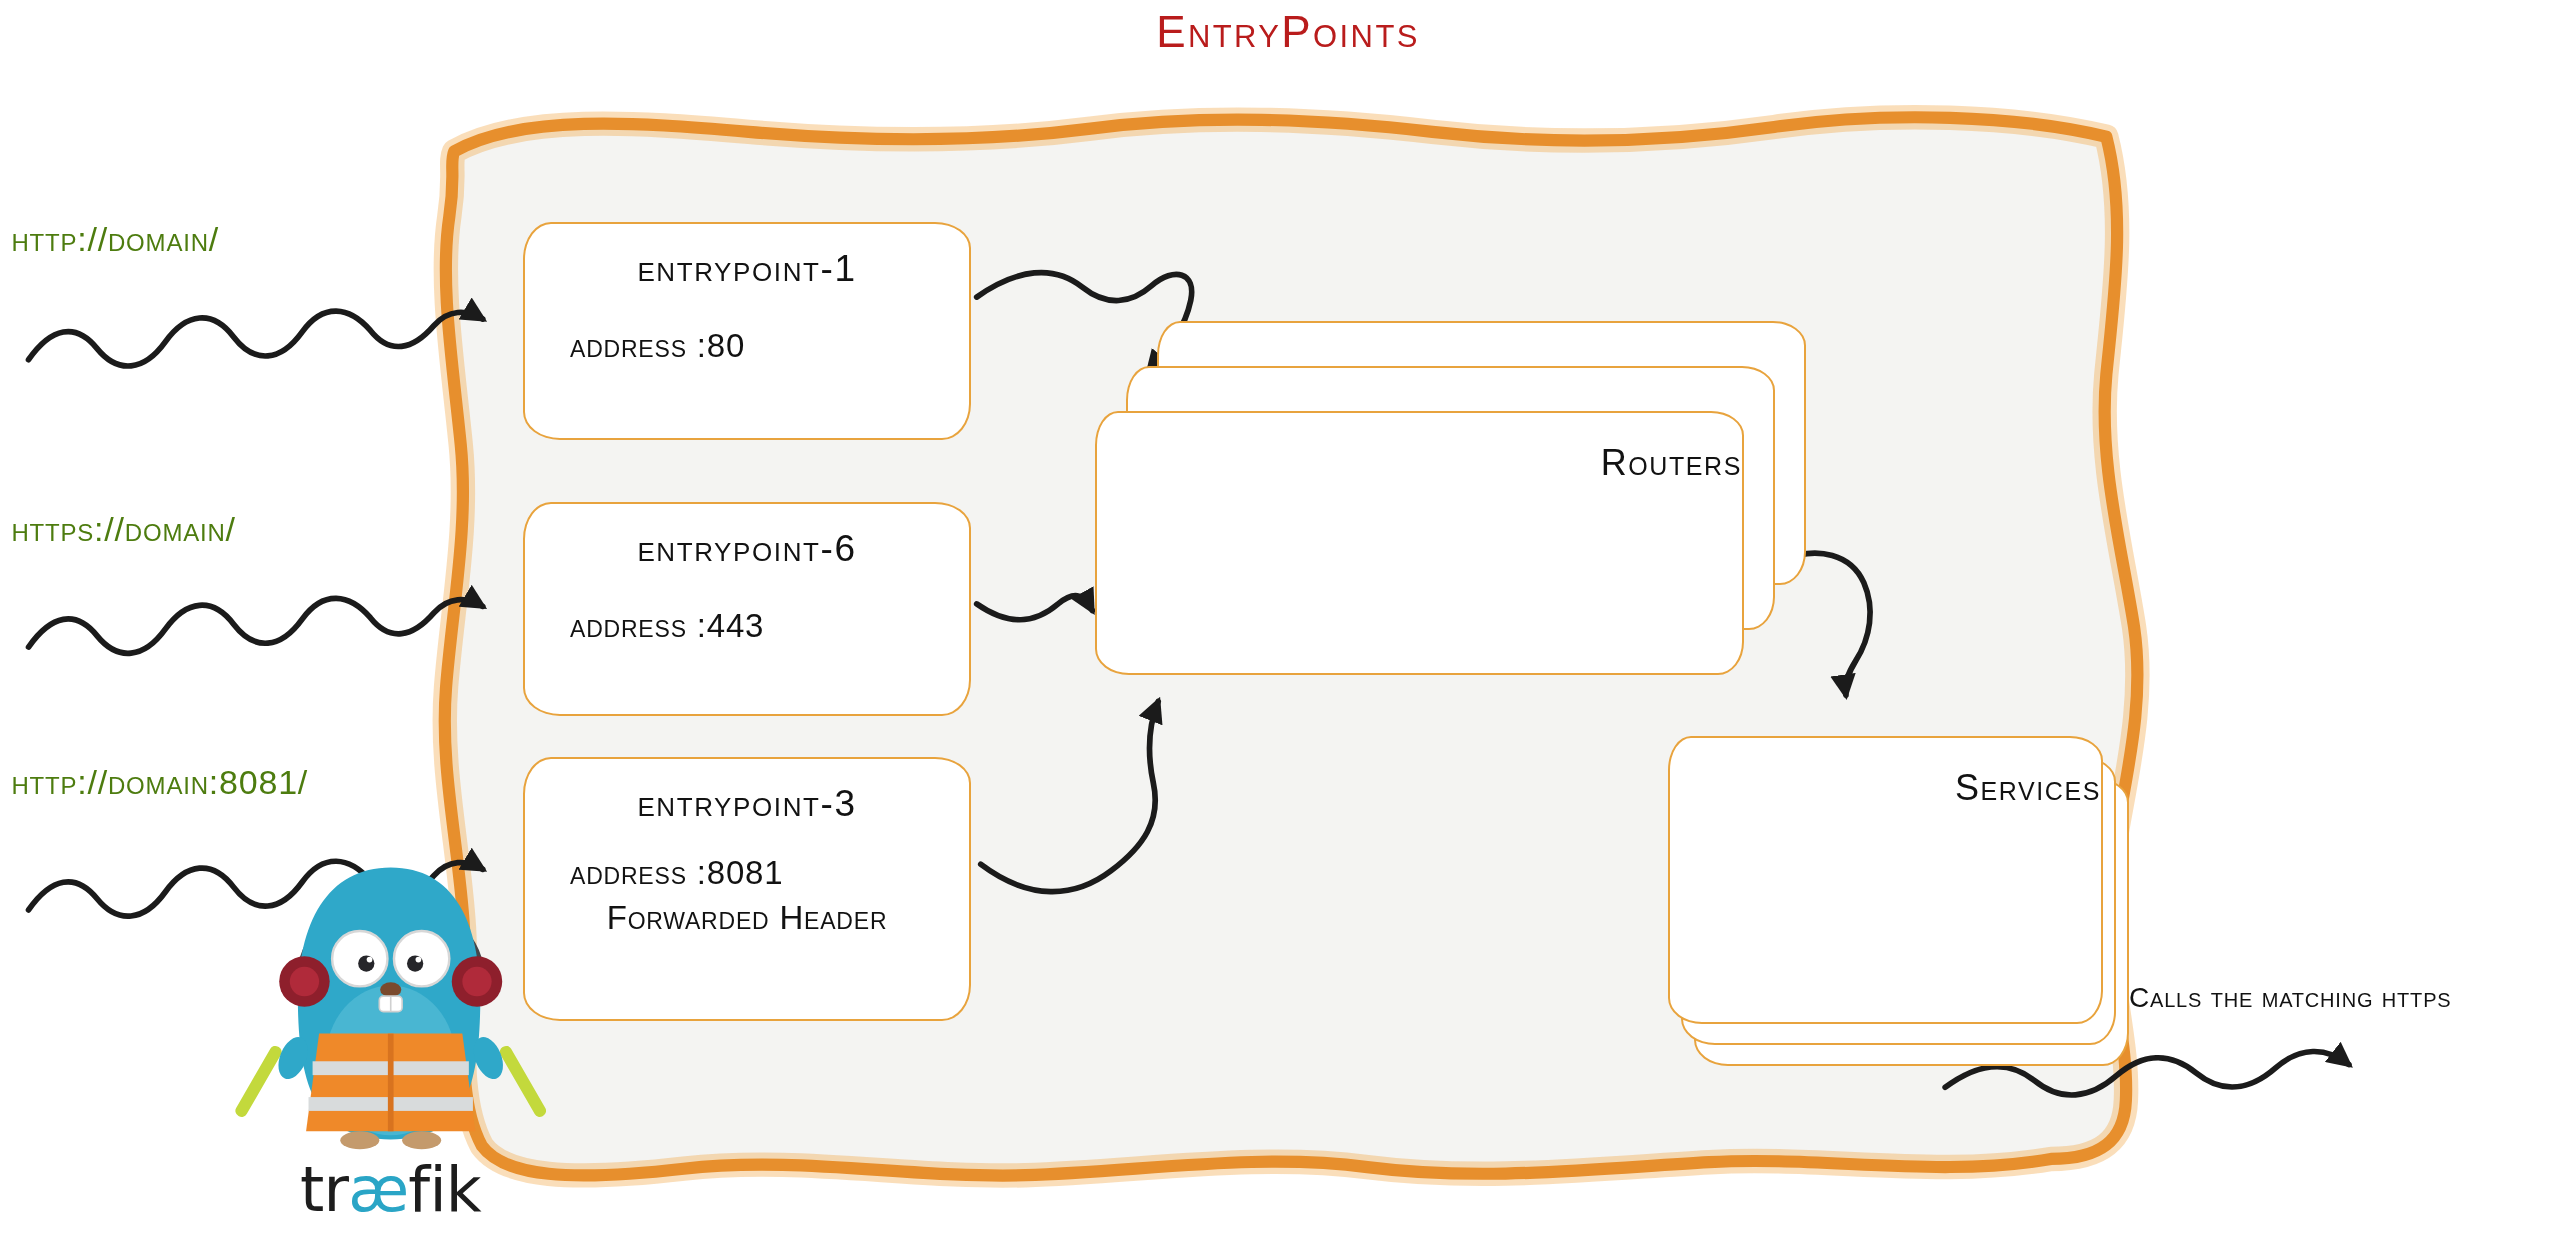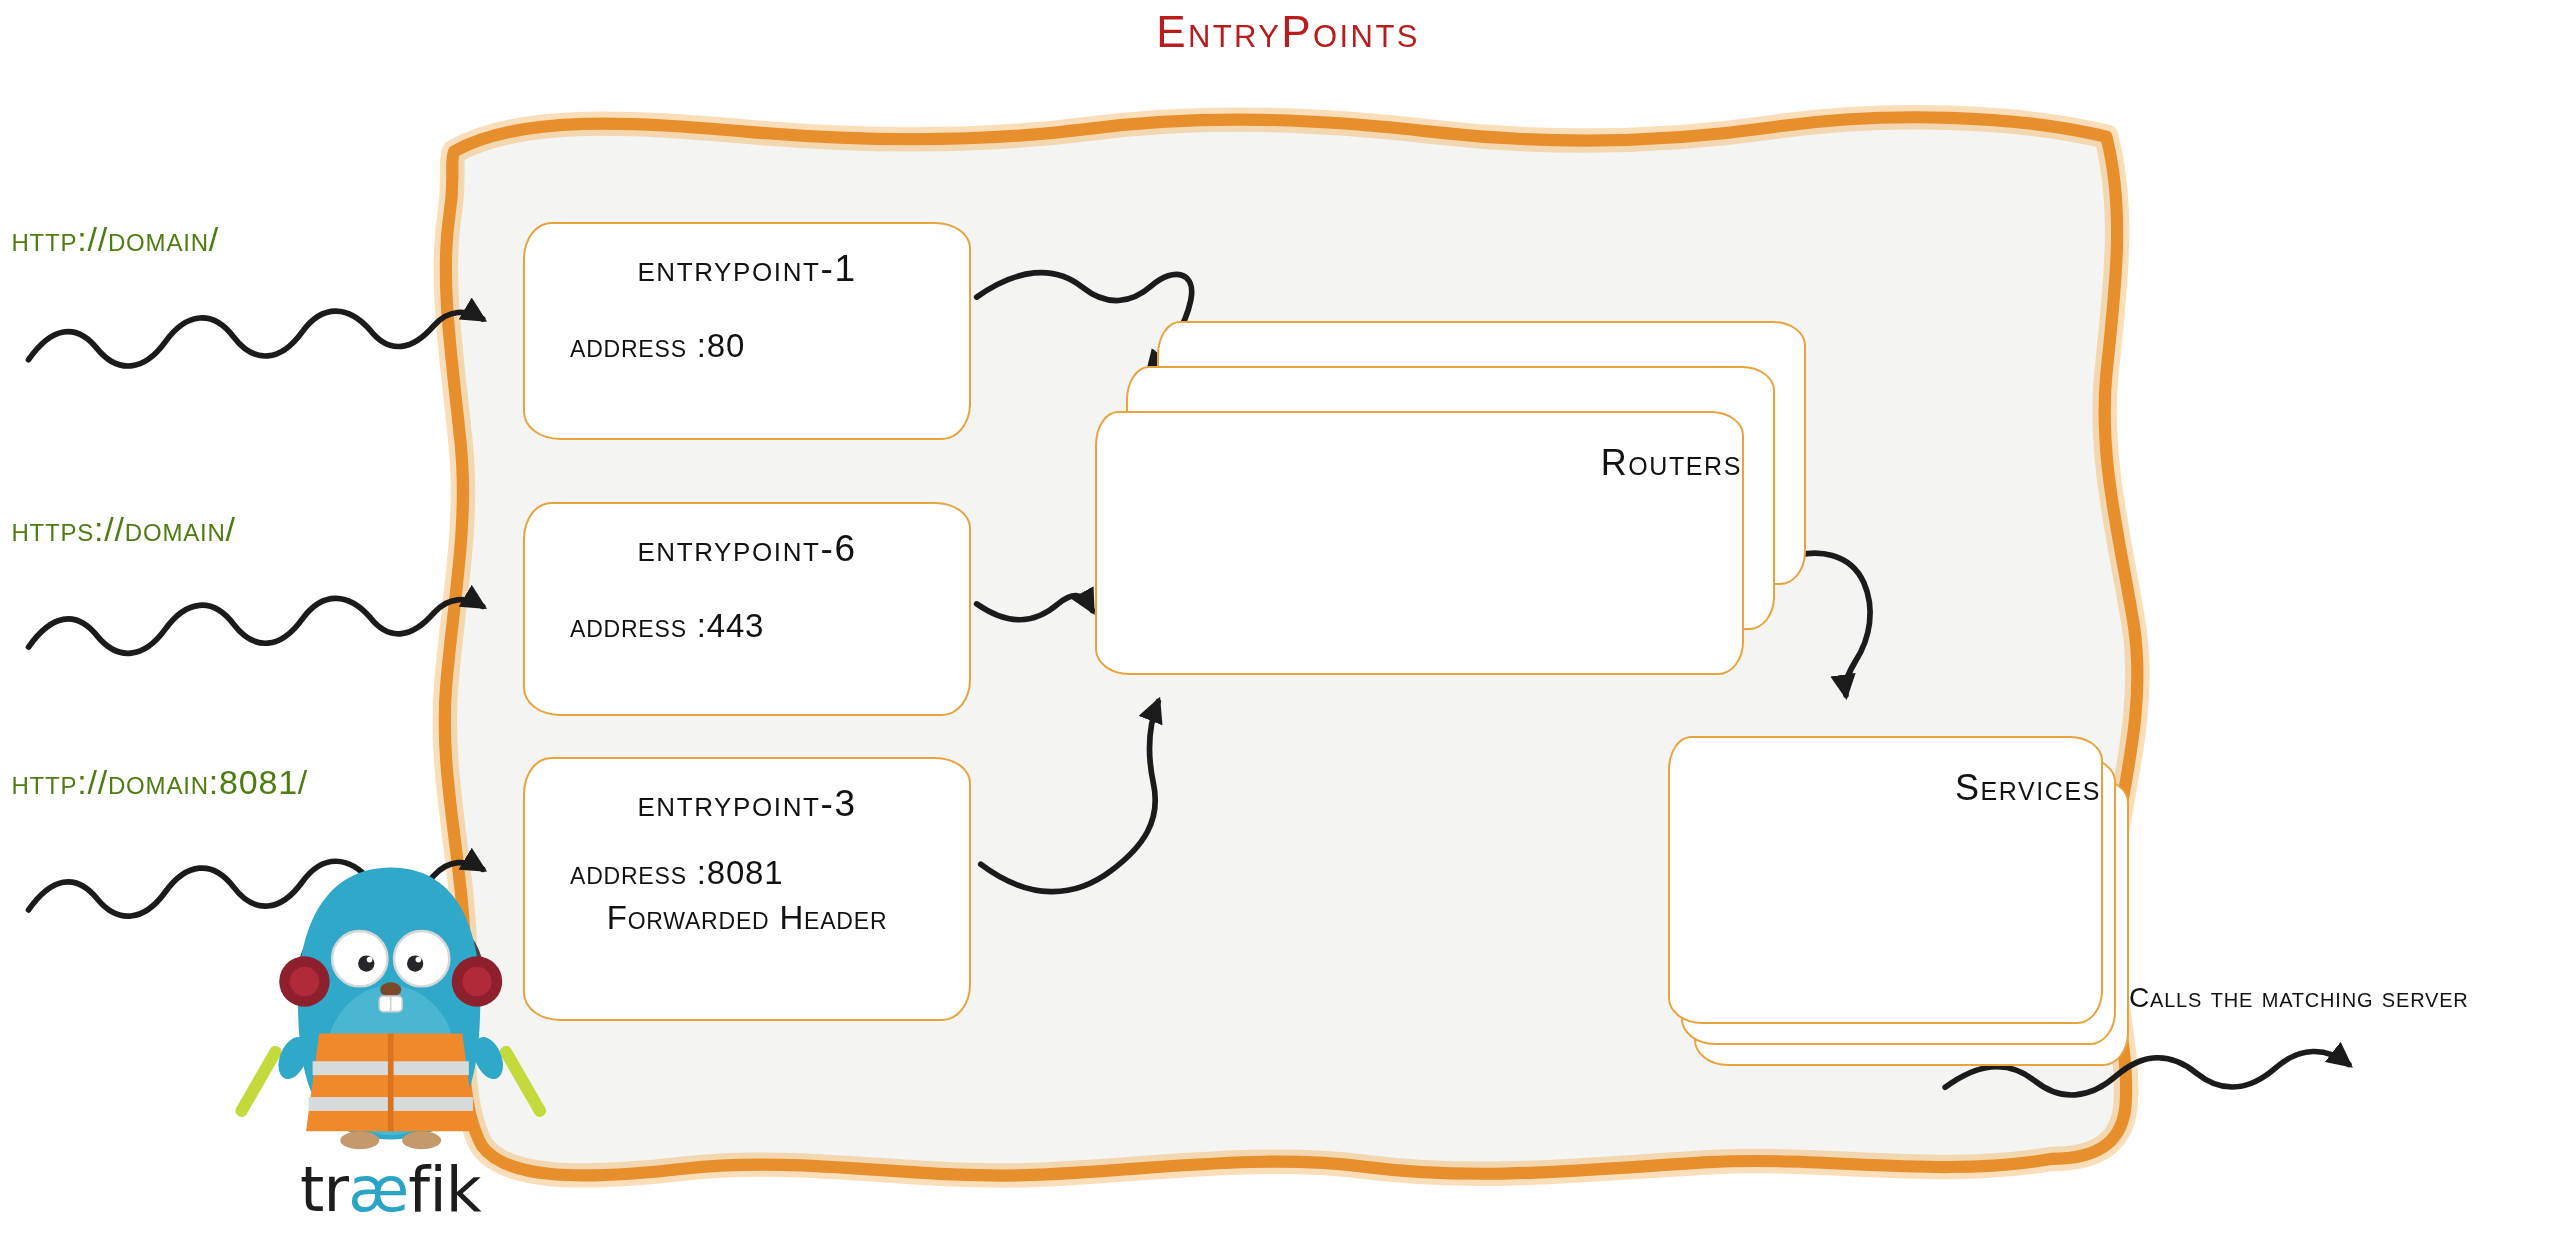--- a/index.html
+++ b/index.html
@@ -143,18 +143,18 @@
   </div>
 
   <div class="stack services">
     <div class="stack-box b2"></div>
     <div class="stack-box b1"></div>
     <div class="stack-box front">
       <div class="stack-label sc">Services</div>
     </div>
   </div>
 
-  <div class="abs exit-note sc">Calls the matching server</div>
+  <div class="abs exit-note sc">Calls the matching https</div>
 
   <div class="abs logo-text"><span>tr</span><span class="ae">æ</span><span>fik</span></div>
 
 </div>
 
 
 </body></html>

